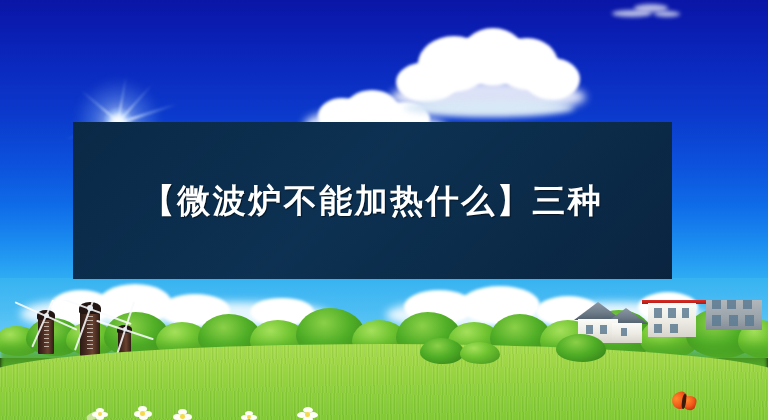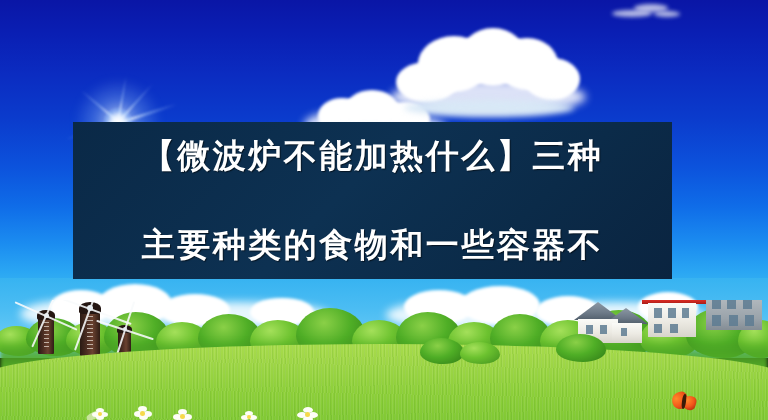--- a/index.html
+++ b/index.html
@@ -455,16 +455,15 @@
     <div class="butterfly" style="left:672px;top:90px;width:28px;height:26px;">
       <div class="bfly-wing" style="left:0px;top:2px;width:16px;height:17px;transform:rotate(-14deg);"></div>
       <div class="bfly-wing" style="left:11px;top:6px;width:13px;height:14px;transform:rotate(16deg);"></div>
       <div class="bfly-body" style="left:10px;top:4px;width:4px;height:15px;transform:rotate(8deg);"></div>
     </div>
 
   </div>
 
   <div class="title-panel">
     <div class="title-line">【微波炉不能加热什么】三种</div>
-    <div class="title-line">主要种类的食物和一些容器不</div>
   </div>
 
 </div>
 
 </body></html>

